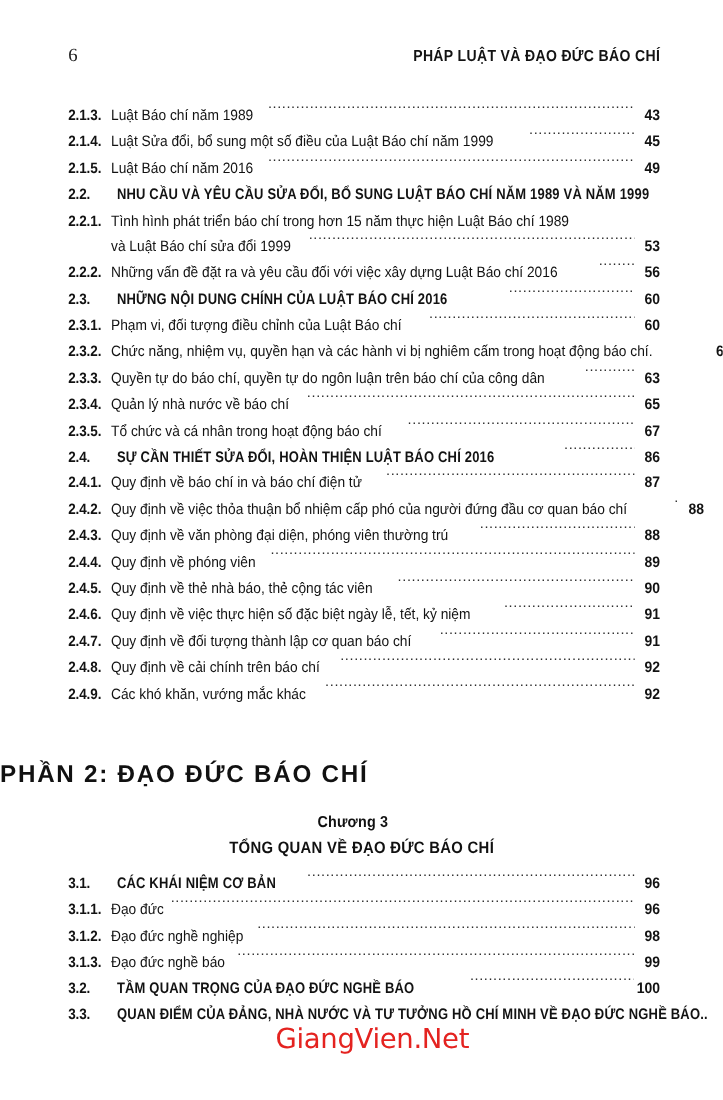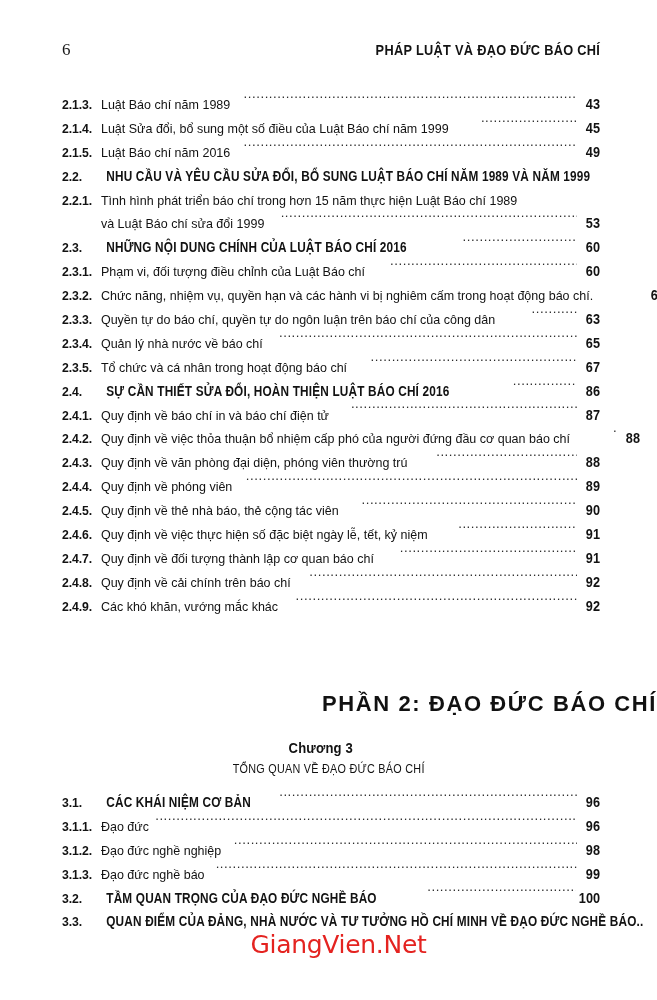--- a/index.html
+++ b/index.html
@@ -140,21 +140,21 @@
   
   .toc-row.cont .num { min-width: 38px; visibility: hidden; }
   .toc-row.cont .title { padding-left: 1px; }
 
   
   .part-title {
     position: absolute;
     left: 0;
     right: 0;
     top: 691px;
-    text-align: right;
+    text-align: left;
     font-family: "Liberation Sans", sans-serif;
     font-weight: bold;
     font-size: 22px;
     letter-spacing: 1.6px;
     color: #111111;
   }
   .chapter-label {
     position: absolute;
     left: 0;
     right: 16px;
@@ -164,22 +164,22 @@
     font-size: 14.5px;
     letter-spacing: 0.2px;
     color: #111111;
   }
   .chapter-title {
     position: absolute;
     left: 0;
     right: 0;
     top: 762px;
     text-align: center;
-    font-weight: normal;
-    font-size: 12px;
+    font-weight: bold;
+    font-size: 15px;
     letter-spacing: 0.3px;
     color: #111111;
   }
   .chapter-title span,
   .chapter-label span {
     display: inline-block;
     transform: scaleX(0.9);
   }
 
   
@@ -242,20 +242,26 @@
         <span class="title">Tình hình phát triển báo chí trong hơn 15 năm thực hiện Luật Báo chí 1989</span>
         <span class="leader"></span>
         <span class="pageno"></span>
       </div>
       <div class="toc-row lvl3 cont">
         <span class="num"></span>
         <span class="title">và Luật Báo chí sửa đổi 1999</span>
         <span class="leader"></span>
         <span class="pageno">53</span>
       </div>
+      <div class="toc-row lvl3">
+        <span class="num">2.2.2.</span>
+        <span class="title">Những vấn đề đặt ra và yêu cầu đối với việc xây dựng Luật Báo chí 2016</span>
+        <span class="leader"></span>
+        <span class="pageno">56</span>
+      </div>
       <div class="toc-row lvl2">
         <span class="num">2.3.</span>
         <span class="title">NHỮNG NỘI DUNG CHÍNH CỦA LUẬT BÁO CHÍ 2016</span>
         <span class="leader"></span>
         <span class="pageno">60</span>
       </div>
       <div class="toc-row lvl3">
         <span class="num">2.3.1.</span>
         <span class="title">Phạm vi, đối tượng điều chỉnh của Luật Báo chí</span>
         <span class="leader"></span>

